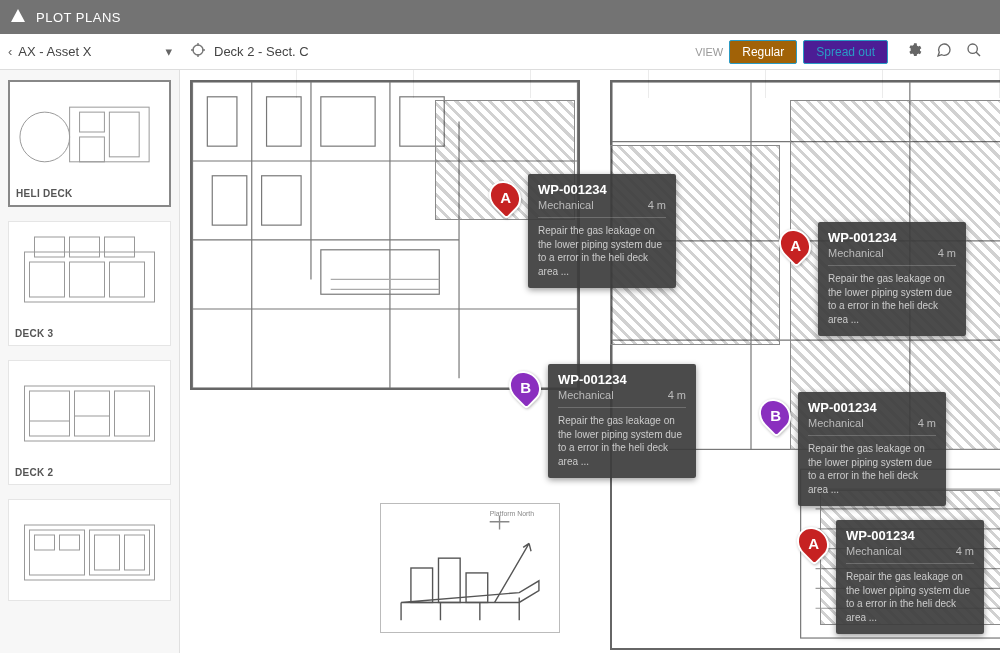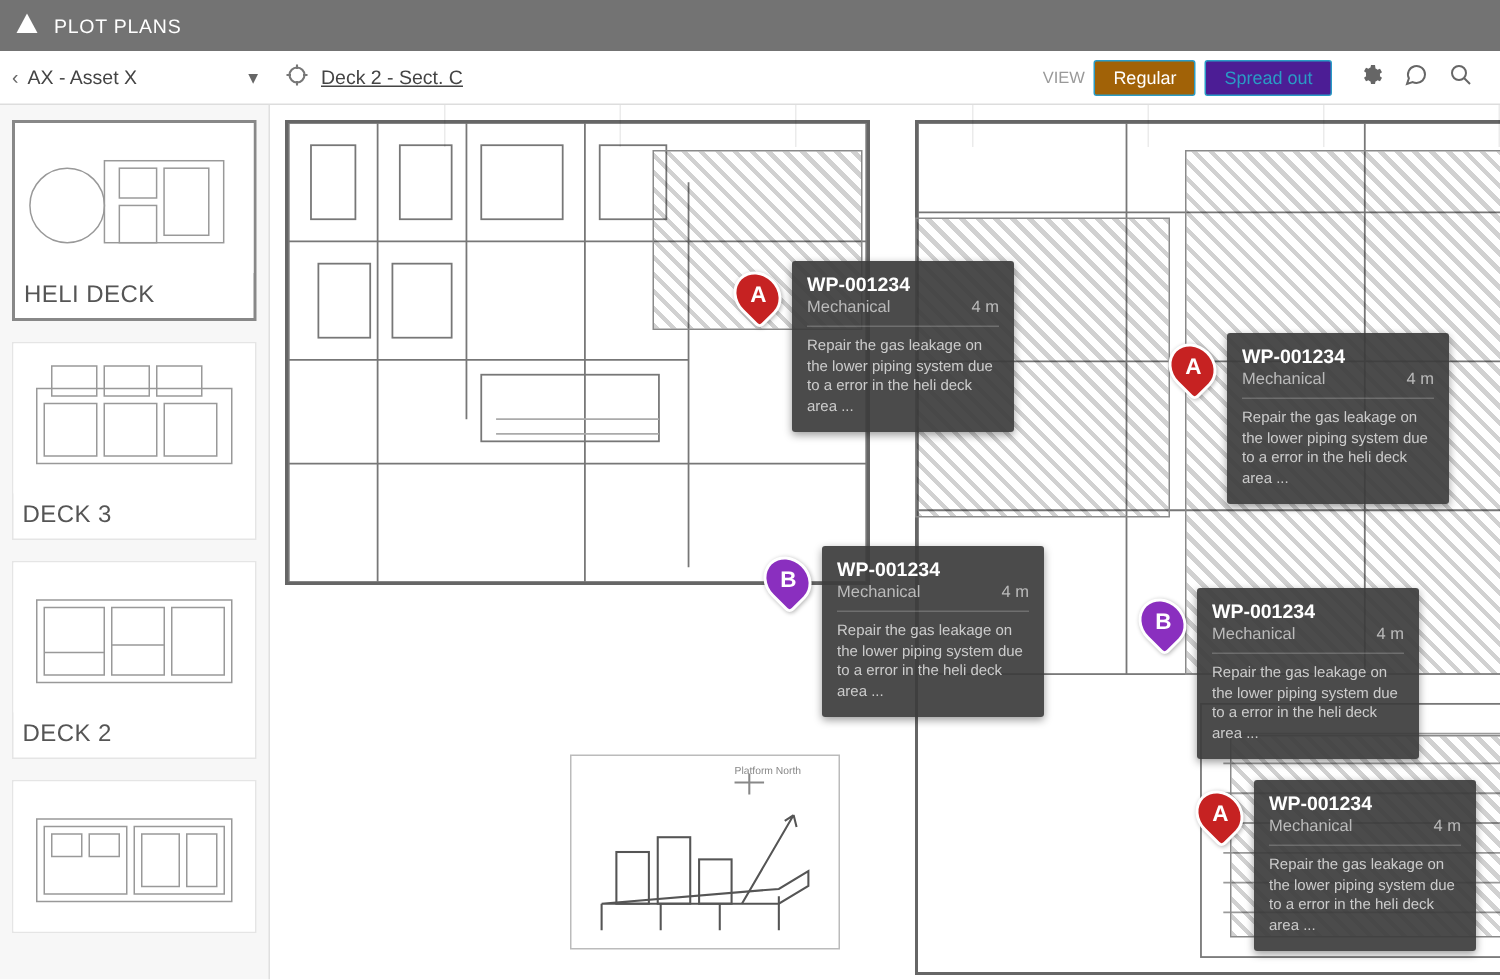--- a/index.html
+++ b/index.html
@@ -6,35 +6,35 @@
   body { font-family: -apple-system, "Segoe UI", Arial, sans-serif; font-size: 13px; color: #333; background: #fff; width: 1000px; height: 653px; overflow: hidden; }
   
   .app-bar { height: 34px; background: #737373; color: #fff; display: flex; align-items: center; padding: 16px 10px; font-size: 13px; letter-spacing: 0.5px; }
   .app-bar .logo { margin-right: 10px; }
   
   .toolbar { height: 36px; background: #fff; border-bottom: 1px solid #ddd; display: flex; align-items: center; }
   .tb-left { width: 180px; display: flex; align-items: center; padding: 0 8px; gap: 6px; }
   .tb-left .back { color: #666; cursor: pointer; }
   .tb-asset { flex: 1; color: #444; }
   .tb-chev { color: #666; }
-  .tb-mid { display: flex; align-items: center; gap: 8px; padding: 0 10px; color: #444; text-decoration: underline; }
+  .tb-mid { display: flex; align-items: center; gap: 8px; padding: 0 10px; color: #444; }
   .tb-spacer { flex: 1; }
   .tb-view-label { color: #999; font-size: 11px; margin-right: 6px; }
   .seg { display: flex; gap: 6px; margin-right: 18px; }
   .seg button { border: 1px solid #2a9bc5; background: #4c1d95; color: #2a9bc5; padding: 4px 12px; font-size: 12px; border-radius: 2px; cursor: pointer; }
   .seg button.active { background: #a16207; color: #fff; }
   .tb-icons { display: flex; gap: 14px; color: #666; margin-right: 18px; }
   .tb-icons span { cursor: pointer; }
   
   .main { display: flex; height: calc(653px - 70px); }
   .sidebar { width: 180px; background: #f7f7f7; border-right: 1px solid #e0e0e0; padding: 10px 8px; overflow-y: auto; }
   .thumb { background: #fff; border: 1px solid #e5e5e5; margin-bottom: 14px; cursor: pointer; }
   .thumb.selected { border: 2px solid #888; }
   .thumb .img { height: 100px; position: relative; background: #fff; }
-  .thumb .cap { padding: 6px 6px; font-size: 16px; color: #555; letter-spacing: 0.3px; }
+  .thumb .cap { padding: 6px 6px; font-size: 10px; color: #555; letter-spacing: 0.3px; font-weight: bold; }
   .thumb .img svg { width: 100%; height: 100%; }
   
   .canvas { flex: 1; position: relative; background: #fff; overflow: hidden; }
   .floorplan { position: absolute; inset: 0; }
   .patch { position: absolute; background: repeating-linear-gradient(45deg, rgba(0,0,0,0.18) 0 3px, transparent 3px 8px); border: 1px solid #8a8a8a; }
   .building { position: absolute; border: 2px solid #666; background: #fff; }
   
   .marker { position: absolute; width: 30px; height: 34px; }
   .badge { width: 30px; height: 34px; border-radius: 50% 50% 50% 4px; transform: rotate(-45deg); display: flex; align-items: center; justify-content: center; border: 2px solid #fff; box-shadow: 0 1px 3px rgba(0,0,0,0.3); }
   .badge span { transform: rotate(45deg); color: #fff; font-weight: bold; font-size: 15px; }

